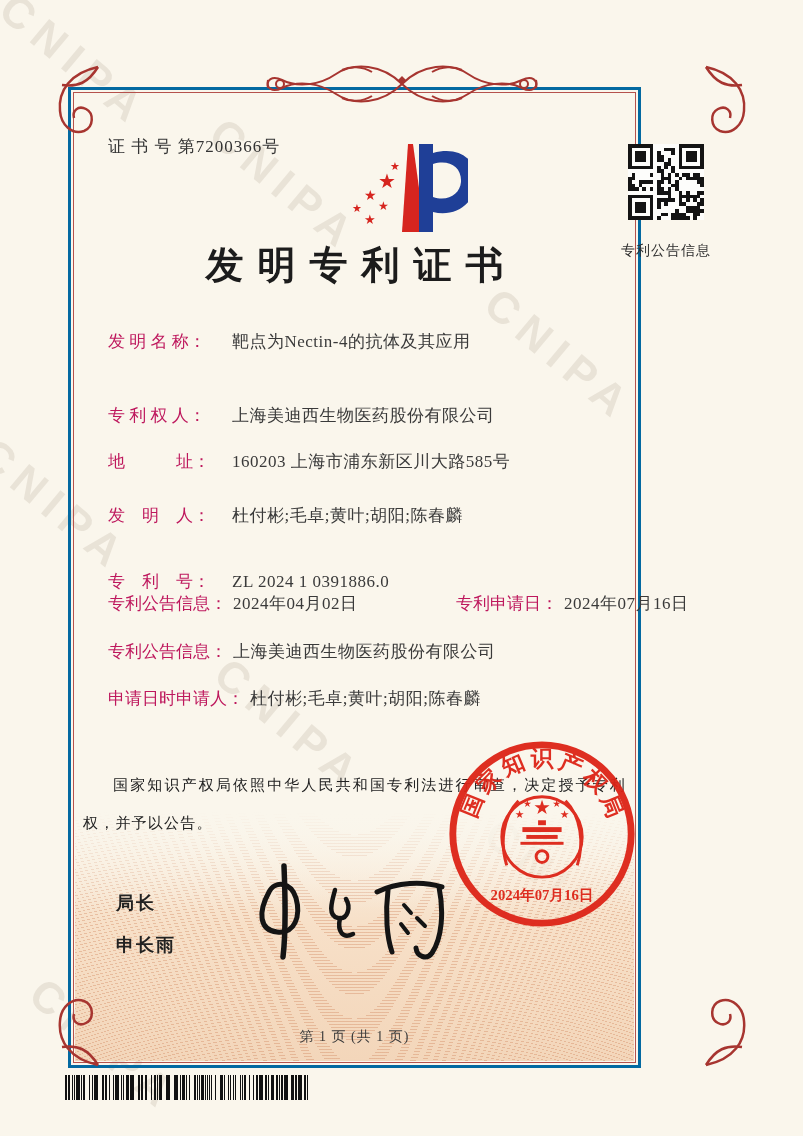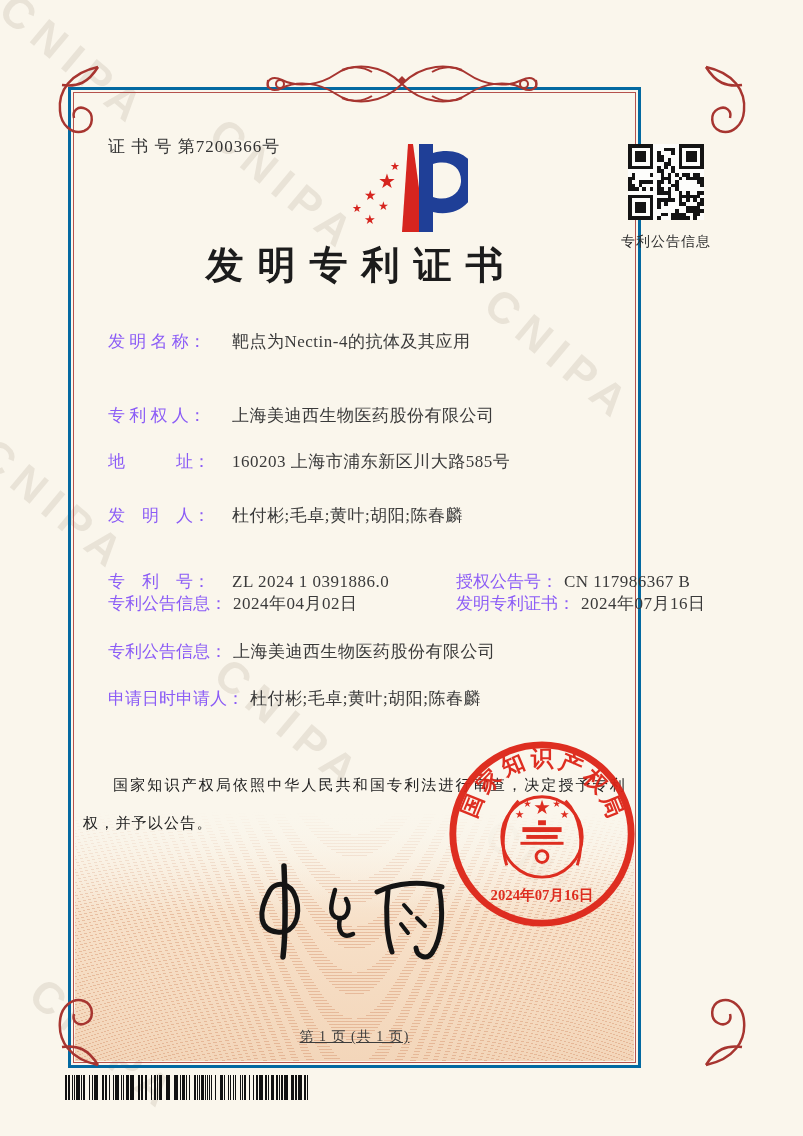--- a/index.html
+++ b/index.html
@@ -29,29 +29,29 @@
       linear-gradient(to bottom,#faf6ec 0%,rgba(250,246,236,0) 40%),
       repeating-radial-gradient(140% 160% at 50% 175%, rgba(198,110,66,0.30) 0 1px, rgba(198,110,66,0) 1px 6px),
       linear-gradient(to bottom, rgba(248,226,205,0) 0%, #f7e0c8 45%, #f3d6ba 100%);
   }
   .content{position:absolute;inset:0;z-index:3;}
   
   .cert-no{position:absolute;left:37px;top:45px;font-size:17px;letter-spacing:1px;color:#333;}
   .logo{position:absolute;left:277px;top:50px;}
   .qr-block{position:absolute;left:549px;top:54px;width:92px;text-align:center;}
   .qr-block svg{background:#fdfdfb;display:block;margin:0 auto;}
-  .qr-label{margin-top:13px;font-size:14px;letter-spacing:1px;color:#2e2e2e;}
+  .qr-label{margin-top:22px;font-size:14px;letter-spacing:1px;color:#2e2e2e;}
   .title{
     position:absolute;left:0;right:0;top:150px;text-align:center;
     font-size:38px;font-weight:bold;color:#1c1c1c;letter-spacing:14px;padding-left:14px;
   }
   
   .fields{position:absolute;left:37px;right:30px;top:0;}
   .row{position:absolute;left:0;right:0;white-space:nowrap;font-size:17px;color:#3a3a3a;}
-  .f-label{display:inline-block;min-width:118px;white-space:pre;color:#8b5cf6;}
+  .f-label{display:inline-block;min-width:118px;white-space:pre;color:#be185d;}
   .f-value{margin-left:6px;letter-spacing:0.5px;margin-top:24px;}
   .col2{position:absolute;left:348px;top:0;white-space:nowrap;}
   .r0{top:240px}.r1{top:314px}.r2{top:360px}.r3{top:414px}
   .r4{top:480px}.r5{top:502px}.r6{top:550px}.r7{top:597px}
   
   .statement{
     position:absolute;left:12px;right:12px;top:676px;
     font-size:15px;line-height:38px;letter-spacing:1.2px;color:#222;
     text-align:justify;
   }
@@ -61,21 +61,21 @@
     position:absolute;left:45px;top:792px;z-index:4;
     font-family:"Liberation Sans","DejaVu Sans",sans-serif;
     font-weight:bold;font-size:18px;color:#222;line-height:42px;letter-spacing:2px;
   }
   .sig-script{position:absolute;left:168px;top:770px;z-index:4;}
   
   .seal{position:absolute;left:444px;top:736px;z-index:5;opacity:0.95;}
   .seal-char{font-size:23px;font-weight:bold;fill:#dd2417;font-family:"Liberation Serif",serif;}
   .seal-date{font-size:15px;font-weight:bold;fill:#dd2417;}
   
-  .page-footer{position:absolute;left:0;right:0;top:938px;text-align:center;font-size:14px;color:#3c3c3c;letter-spacing:1px;text-decoration:underline;}
+  .page-footer{position:absolute;left:0;right:0;top:938px;text-align:center;font-size:14px;color:#3c3c3c;letter-spacing:1px;}
   
   .barcode{position:absolute;left:65px;top:1075px;z-index:3;}
   .flourish-top{position:absolute;left:262px;top:58px;z-index:4;}
   .corner{position:absolute;width:56px;height:76px;z-index:4;}
   .c-tl{left:46px;top:64px;}
   .c-tr{left:702px;top:64px;transform:scaleX(-1);}
   .c-bl{left:46px;top:992px;transform:scaleY(-1);}
   .c-br{left:702px;top:992px;transform:scale(-1,-1);}
 </style>
 </head>
@@ -347,38 +347,41 @@
         <span class="f-label">专 利 权 人：</span><span class="f-value">上海美迪西生物医药股份有限公司</span>
       </div>
       <div class="row r2">
         <span class="f-label">地　　　址：</span><span class="f-value">160203 上海市浦东新区川大路585号</span>
       </div>
       <div class="row r3">
         <span class="f-label">发　明　人：</span><span class="f-value">杜付彬;毛卓;黄叶;胡阳;陈春麟</span>
       </div>
       <div class="row r4">
         <span class="f-label">专　利　号：</span><span class="f-value">ZL 2024 1 0391886.0</span>
-        <span class="col2"><span class="f-label" style="min-width:0">授权公告号：</span><span class="f-value">CN 117986367 B</span></span>
       </div>
       <div class="row r5">
         <span class="f-label">专利公告信息：</span><span class="f-value">2024年04月02日</span>
-        <span class="col2"><span class="f-label" style="min-width:0">发明专利证书：</span><span class="f-value">2024年07月16日</span></span>
+        <span class="col2"><span class="f-label" style="min-width:0">专利申请日：</span><span class="f-value">2024年07月16日</span></span>
       </div>
       <div class="row r6">
         <span class="f-label">专利公告信息：</span><span class="f-value">上海美迪西生物医药股份有限公司</span>
       </div>
       <div class="row r7">
         <span class="f-label">申请日时申请人：</span><span class="f-value">杜付彬;毛卓;黄叶;胡阳;陈春麟</span>
       </div>
     </div>
 
     <div class="statement">
       <div class="l1">国家知识产权局依照中华人民共和国专利法进行审查，决定授予专利权，并予以公告。</div>
     </div>
 
+    <div class="sig-titles">
+      <div>局长</div>
+      <div>申长雨</div>
+    </div>
     <div class="sig-script">
       <svg width="215" height="100" viewBox="0 0 215 100" fill="none" stroke="#141414" stroke-linecap="round" stroke-linejoin="round">
         <path d="M30,32 C19,52 20,70 38,72 C56,74 62,56 57,38 C52,22 36,20 30,32 Z" stroke-width="5"></path>
         <path d="M45,6 C46,30 47,72 44,97" stroke-width="5.5"></path>
         <path d="M96,30 C92,44 89,56 99,58 C109,60 112,47 107,39" stroke-width="4.5"></path>
         <path d="M101,58 C98,72 104,79 114,74" stroke-width="4.5"></path>
         <path d="M138,32 C158,22 184,21 203,27" stroke-width="5"></path>
         <path d="M149,30 C146,54 148,78 153,92" stroke-width="5"></path>
         <path d="M200,27 C205,52 203,78 193,93 C188,100 178,97 177,88" stroke-width="5"></path>
         <path d="M165,45 L172,53 M178,58 L186,66 M162,64 L169,73" stroke-width="4"></path>

